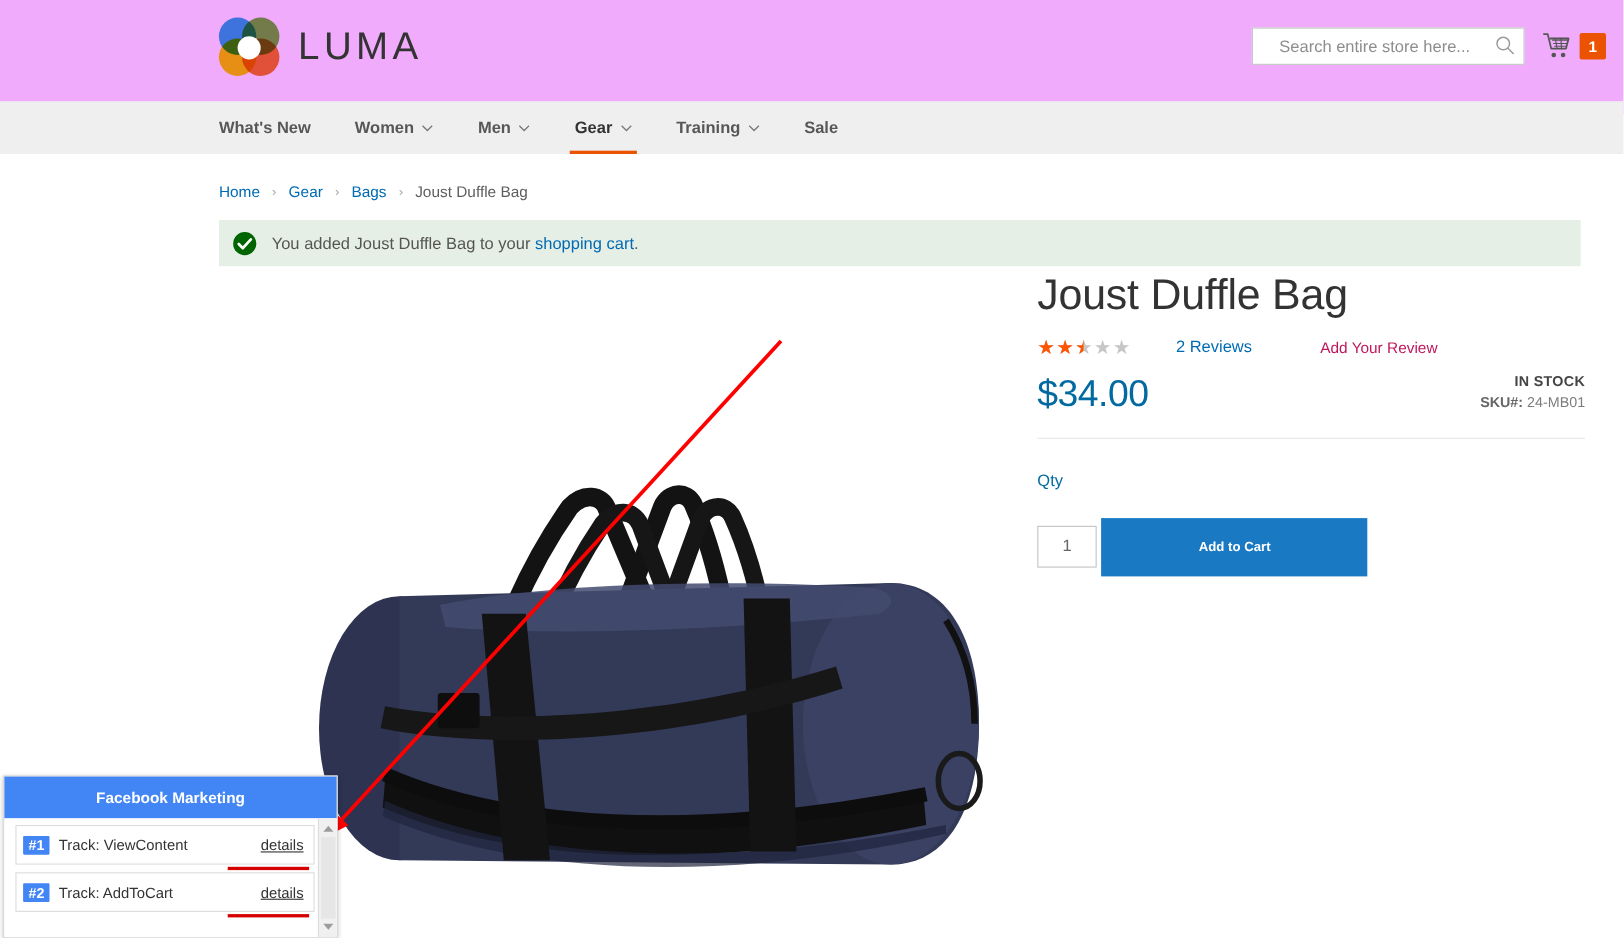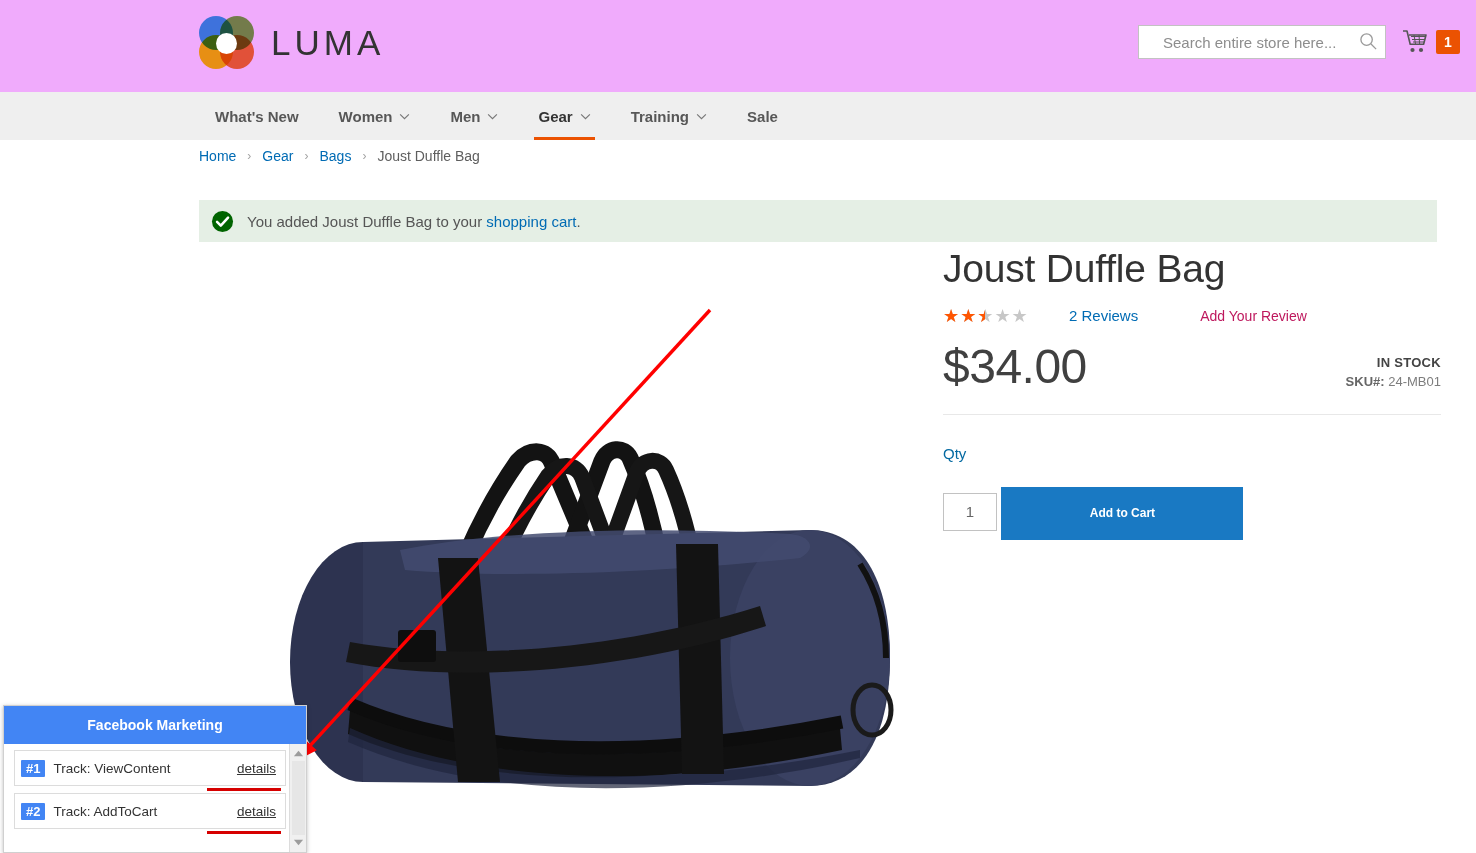--- a/index.html
+++ b/index.html
@@ -65,40 +65,40 @@
     width:24px; height:24px; display:flex; align-items:center; justify-content:center;
     border-radius:2px;
   }
 
   
   .nav {
     position:absolute; left:0; top:92px; width:1476px; height:48px;
     background:#efefef;
   }
   .nav-inner {
-    position:absolute; left:215px; top:0; height:48px;
+    position:absolute; left:199px; top:0; height:48px;
     display:flex; align-items:stretch;
   }
   .nav-item {
     display:flex; align-items:center; gap:7px;
     padding:0 20px; height:48px;
     font-size:15px; font-weight:700; color:#575757;
     cursor:pointer; position:relative;
   }
   .nav-item:first-child { padding-left:0; }
   .nav-item.active { color:#333; }
   .nav-item.active:after {
     content:""; position:absolute; left:16px; right:16px; bottom:0;
     height:3px; background:#eb5202;
   }
   .chev { display:inline-block; width:11px; height:7px; }
 
   
   .breadcrumb {
-    position:absolute; left:199px; top:148px;
+    position:absolute; left:199px; top:166px;
     display:flex; align-items:center; gap:11px;
     font-size:14px;
   }
   .crumb-link { color:#006bb4; text-decoration:none; cursor:pointer; }
   .crumb-sep { color:#a3a3a3; font-size:12px; }
   .crumb-current { color:#5e5e5e; }
 
   .msg-success {
     position:absolute; left:199px; top:200px; width:1238px; height:42px;
     background:#e5efe5; display:flex; align-items:center; gap:13px;
@@ -127,21 +127,21 @@
     position:absolute; left:0; top:0; color:#ff5501; white-space:nowrap;
     overflow:hidden;
   }
   .reviews-link { color:#006bb4; font-size:15px; text-decoration:none; margin-left:42px; cursor:pointer; }
   .addreview-link { color:#be185d; font-size:14px; text-decoration:none; margin-left:62px; cursor:pointer; }
 
   .price-row {
     display:flex; align-items:flex-end; justify-content:space-between;
     padding-bottom:20px; border-bottom:1px solid #e8e8e8;
   }
-  .price { font-size:48px; color:#404040; font-weight:400; letter-spacing:-0.5px; }
+  .price { font-size:34px; color:#0369a1; font-weight:400; letter-spacing:-0.5px; }
   .stock-block { text-align:right; padding-bottom:5px; }
   .stock-status { font-size:13px; font-weight:700; color:#444; letter-spacing:.3px; }
   .sku { font-size:13px; color:#7d7d7d; margin-top:4px; }
   .sku b { color:#666; font-weight:700; }
 
   .qty-label { font-size:15px; color:#0369a1; margin-top:30px; }
   .qty-input {
     margin-top:11px; width:54px; height:38px;
     border:1px solid #c2c2c2; background:#fff; text-align:center;
     font-family:"Liberation Sans", sans-serif; font-size:15px; color:#666;

